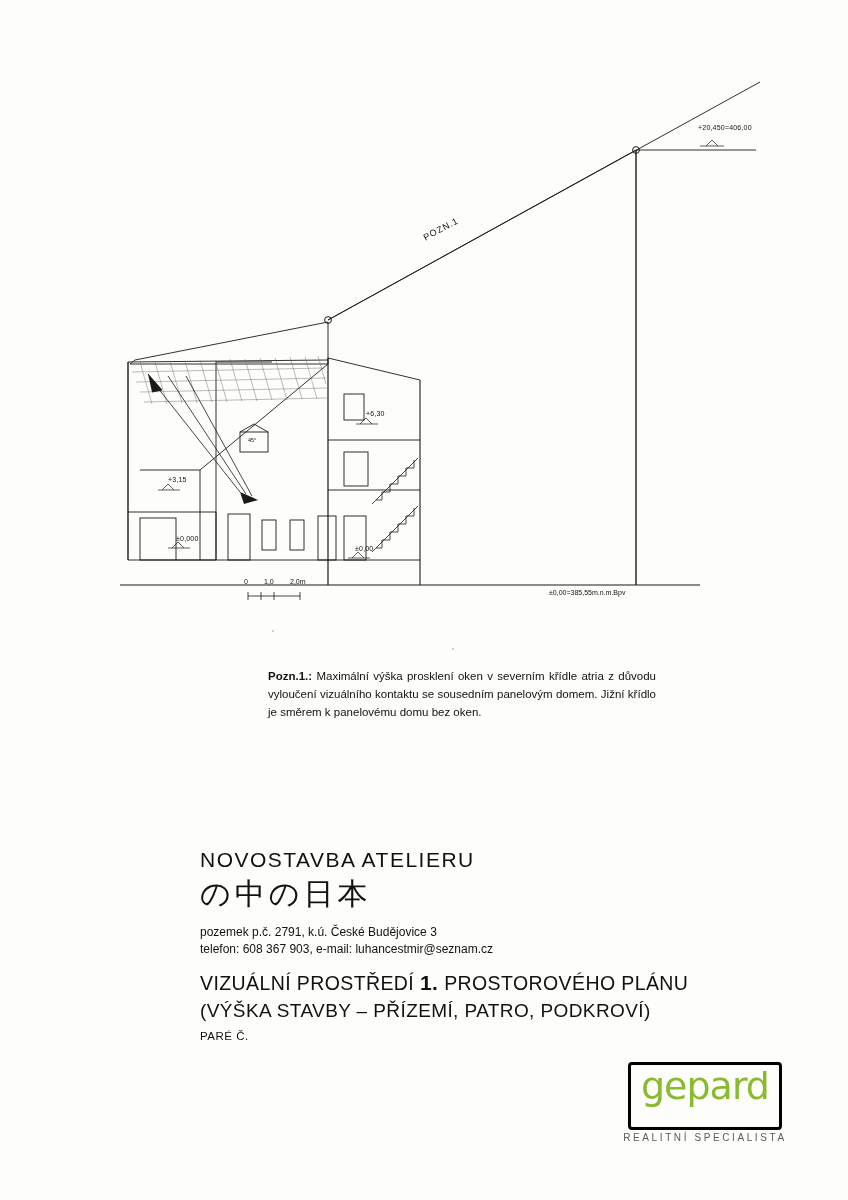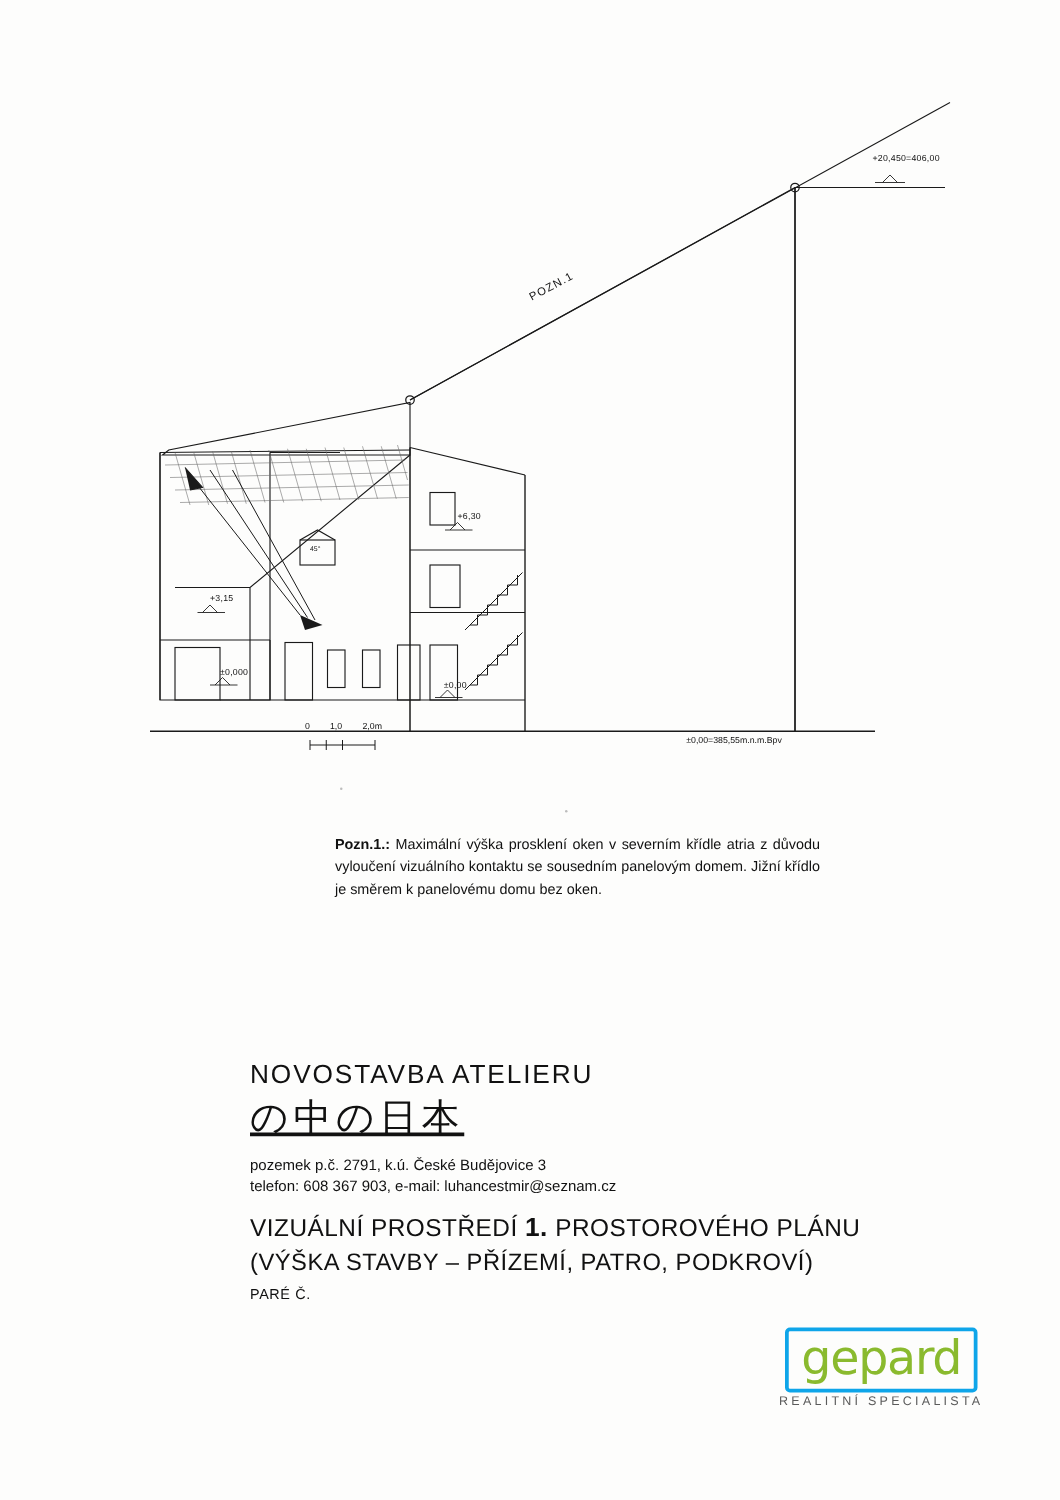--- a/index.html
+++ b/index.html
@@ -82,21 +82,20 @@
     letter-spacing: 1.5px;
     font-weight: normal;
     white-space: nowrap;
   }
   .t-jp {
     font-size: 30px;
     letter-spacing: 4px;
     margin-top: 2px;
     font-family: "DejaVu Sans", sans-serif;
     white-space: nowrap;
-    text-decoration: underline;
   }
   .t-sub {
     font-size: 12px;
     margin-top: 9px;
     line-height: 1.45;
   }
   .t-big {
     font-size: 19.5px;
     letter-spacing: .4px;
     margin-top: 12px;
@@ -117,23 +116,23 @@
 
   
   .logo {
     position: absolute;
     left: 620px;
     top: 1062px;
     width: 170px;
     text-align: center;
   }
   .logo-box {
-    border: 3px solid #0ea5e9;
+    border: 3px solid #000000;
     border-radius: 4px;
-    padding: 2px 10px 6px 10px;
+    padding: 2px 10px 22px 10px;
     display: inline-block;
   }
   .logo-word {
     font-size: 38px;
     color: #8aba2e;
     letter-spacing: -1px;
     line-height: 1;
     font-family: "DejaVu Sans", sans-serif;
   }
   .logo-tag {

